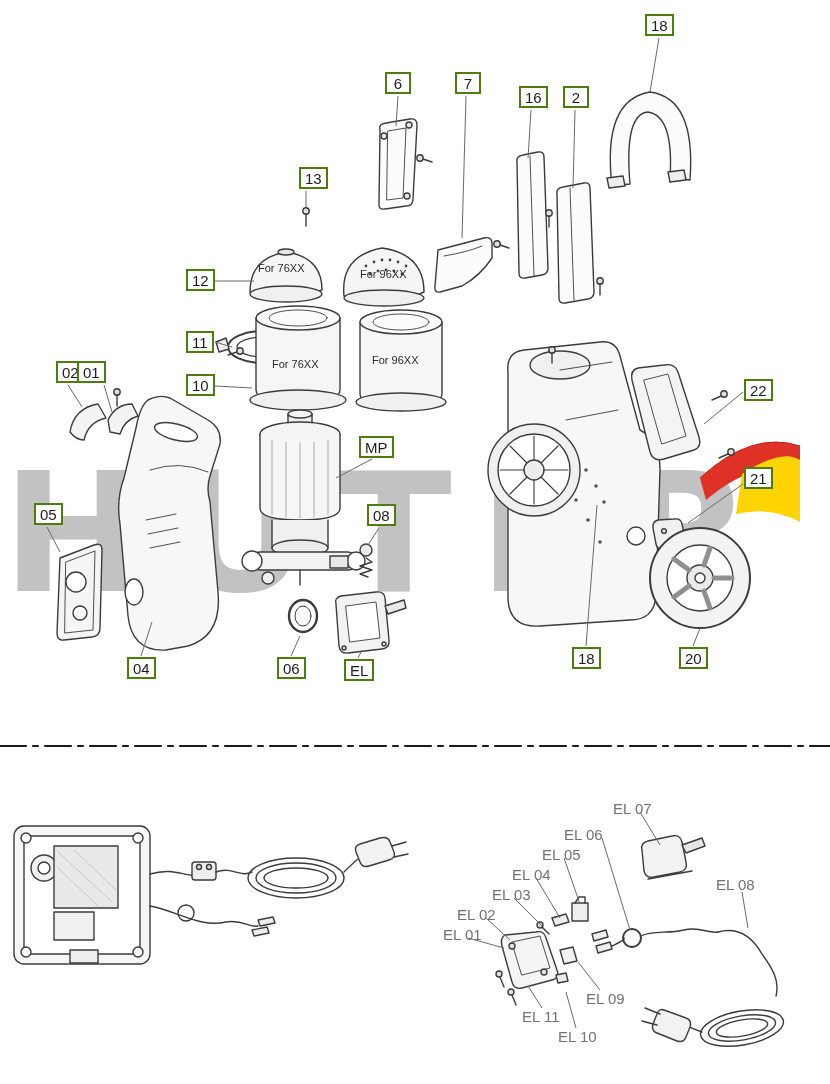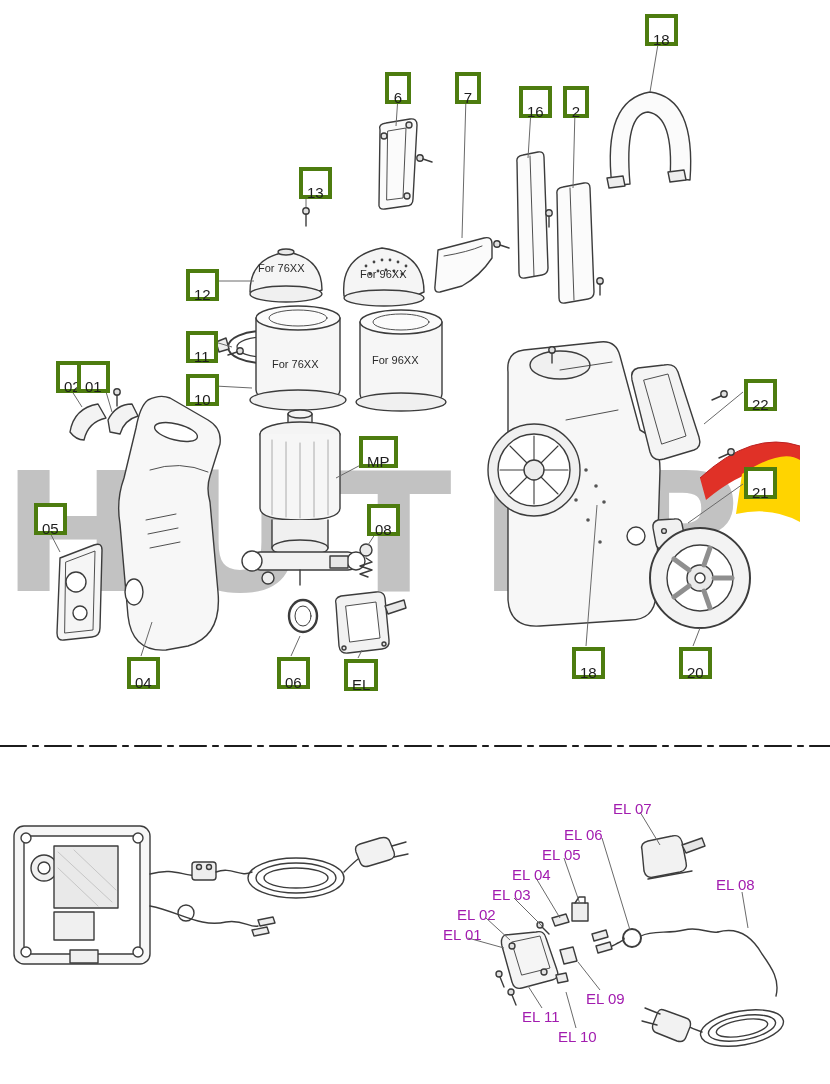--- a/index.html
+++ b/index.html
@@ -11,29 +11,29 @@
     font-family:"DejaVu Sans", sans-serif; font-weight:bold;
     font-size:165px; line-height:1; letter-spacing:26px; color:#c2c2c2;
     transform:scaleX(1.03); transform-origin:left top; white-space:nowrap;
     user-select:none;
   }
 
   svg.art { position:absolute; left:0; top:0; z-index:2; }
 
   .callout {
     position:absolute; z-index:3;
-    border:4px solid #4d7c0f; background:#fff;
-    min-width:26px; height:22px; padding:12px 4px;
+    border:2px solid #4d7c0f; background:#fff;
+    min-width:26px; height:22px; padding:0 4px;
     font-size:15px; line-height:20px; text-align:center; color:#1d1d1d;
   }
   .anno {
     position:absolute; z-index:3; font-size:11px; color:#2a2a2a; white-space:nowrap;text-align:center;
   }
   .el-label {
-    position:absolute; z-index:3; font-size:15px; color:#a21caf; white-space:nowrap;
+    position:absolute; z-index:3; font-size:15px; color:#737373; white-space:nowrap;
   }
 </style>
 </head>
 <body>
 
 <div class="page">
 
   <div class="watermark">HUTER</div>
 
   <svg class="art" width="830" height="1084" viewBox="0 0 830 1084">

